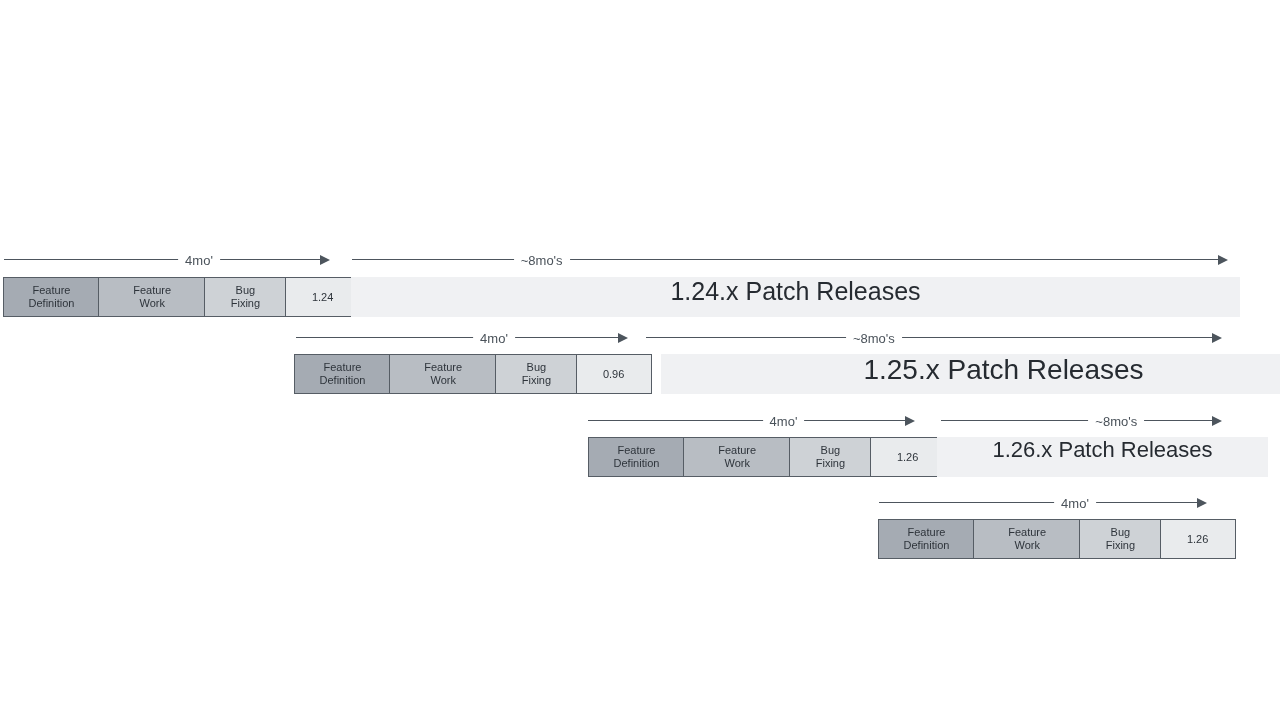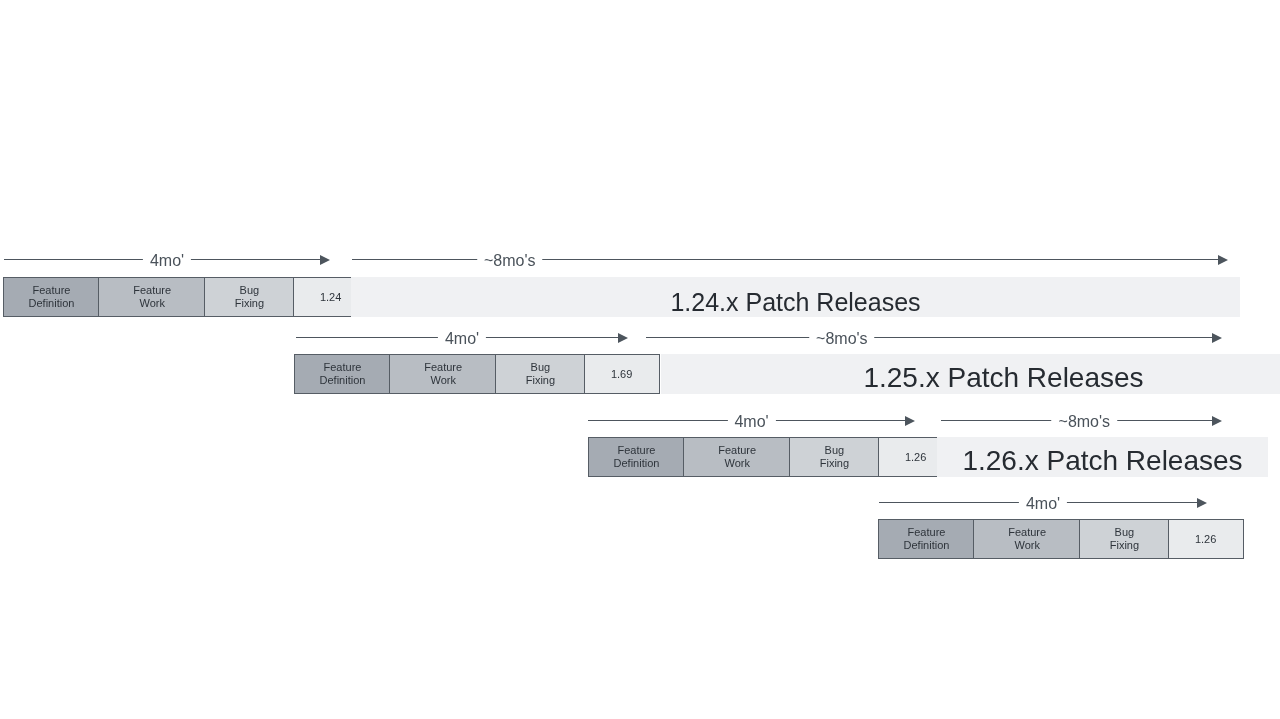--- a/index.html
+++ b/index.html
@@ -23,47 +23,48 @@
     width: 0; height: 0;
     border-left: 10px solid #4d555d;
     border-top: 5px solid transparent;
     border-bottom: 5px solid transparent;
   }
   .arrow .lbl {
     position: absolute; top: -1px;
     transform: translateX(-50%);
     background: #ffffff;
     padding: 0 7px;
-    font-size: 16px; line-height: 17px;
+    font-size: 13px; line-height: 17px;
     color: #4a525a;
     white-space: nowrap;
+    margin-left: 32px;
   }
   .lbl-c { left: 50%; }
 
   
   .phases { position: absolute; display: flex; height: 40px; border-radius: 15px; }
   .pbox {
     box-sizing: border-box;
     border: 1.8px solid #565d65;
     display: flex; flex-direction: column;
     align-items: center; justify-content: center;
     font-size: 11px; line-height: 13px;
     color: #2e343b; text-align: center;
   }
   .pbox + .pbox { margin-left: -1.8px; }
   .pb-fd  { width: 97px;  background: #a5abb3; }
   .pb-fw  { width: 108px; background: #b8bdc3; }
-  .pb-bf  { width: 90px;  background: #ced2d6; align-items: center; }
+  .pb-bf  { width: 82px;  background: #ced2d6; align-items: center; }
   .pb-ver { width: 76px;  background: #e9ebed; }
 
   
   .patchbar {
     position: absolute; height: 40px;
     background: #f0f1f3;
-    display: flex; align-items: flex-end; justify-content: center;
+    display: flex; align-items: flex-start; justify-content: center;
     color: #262b31;
     white-space: nowrap;
   }
 
   
   .r1-a4     { left: 4px;   top: 253px; width: 326px; }
   .r1-a8     { left: 352px; top: 253px; width: 876px; }
   .r1-a8 .lbl{ left: 18%; }
   .r1-phases { left: 3px;   top: 277px; }
   .r1-bar    { left: 351px; top: 277px; width: 889px; font-size: 25px; }
@@ -71,21 +72,21 @@
   .r2-a4     { left: 296px; top: 331px; width: 332px; }
   .r2-a8     { left: 646px; top: 331px; width: 576px; }
   .r2-a8 .lbl{ left: 34%; }
   .r2-phases { left: 294px; top: 354px; }
   .r2-bar    { left: 645px; top: 354px; width: 685px; font-size: 28px; margin-left: 16px; }
 
   .r3-a4     { left: 588px; top: 414px; width: 327px; }
   .r3-a8     { left: 941px; top: 414px; width: 281px; }
   .r3-a8 .lbl{ left: 51%; }
   .r3-phases { left: 588px; top: 437px; }
-  .r3-bar    { left: 937px; top: 437px; width: 331px; font-size: 28px; }
+  .r3-bar    { left: 937px; top: 437px; width: 331px; font-size: 22px; }
 
   .r4-a4     { left: 879px; top: 496px; width: 328px; }
   .r4-phases { left: 878px; top: 519px; }
 </style>
 </head>
 <body>
 
 <div id="canvas">
 
   <div class="arrow r1-a4">
@@ -136,21 +137,21 @@
     </div>
     <div class="pbox pb-fw">
       <span>Feature</span>
       <span>Work</span>
     </div>
     <div class="pbox pb-bf">
       <span>Bug</span>
       <span>Fixing</span>
     </div>
     <div class="pbox pb-ver">
-      <span>1.69</span>
+      <span>0.96</span>
     </div>
   </div>
   <div class="patchbar r2-bar">
     <span>1.25.x Patch Releases</span>
   </div>
 
   <div class="arrow r3-a4">
     <div class="line"></div>
     <div class="head"></div>
     <span class="lbl lbl-c">4mo'</span>

